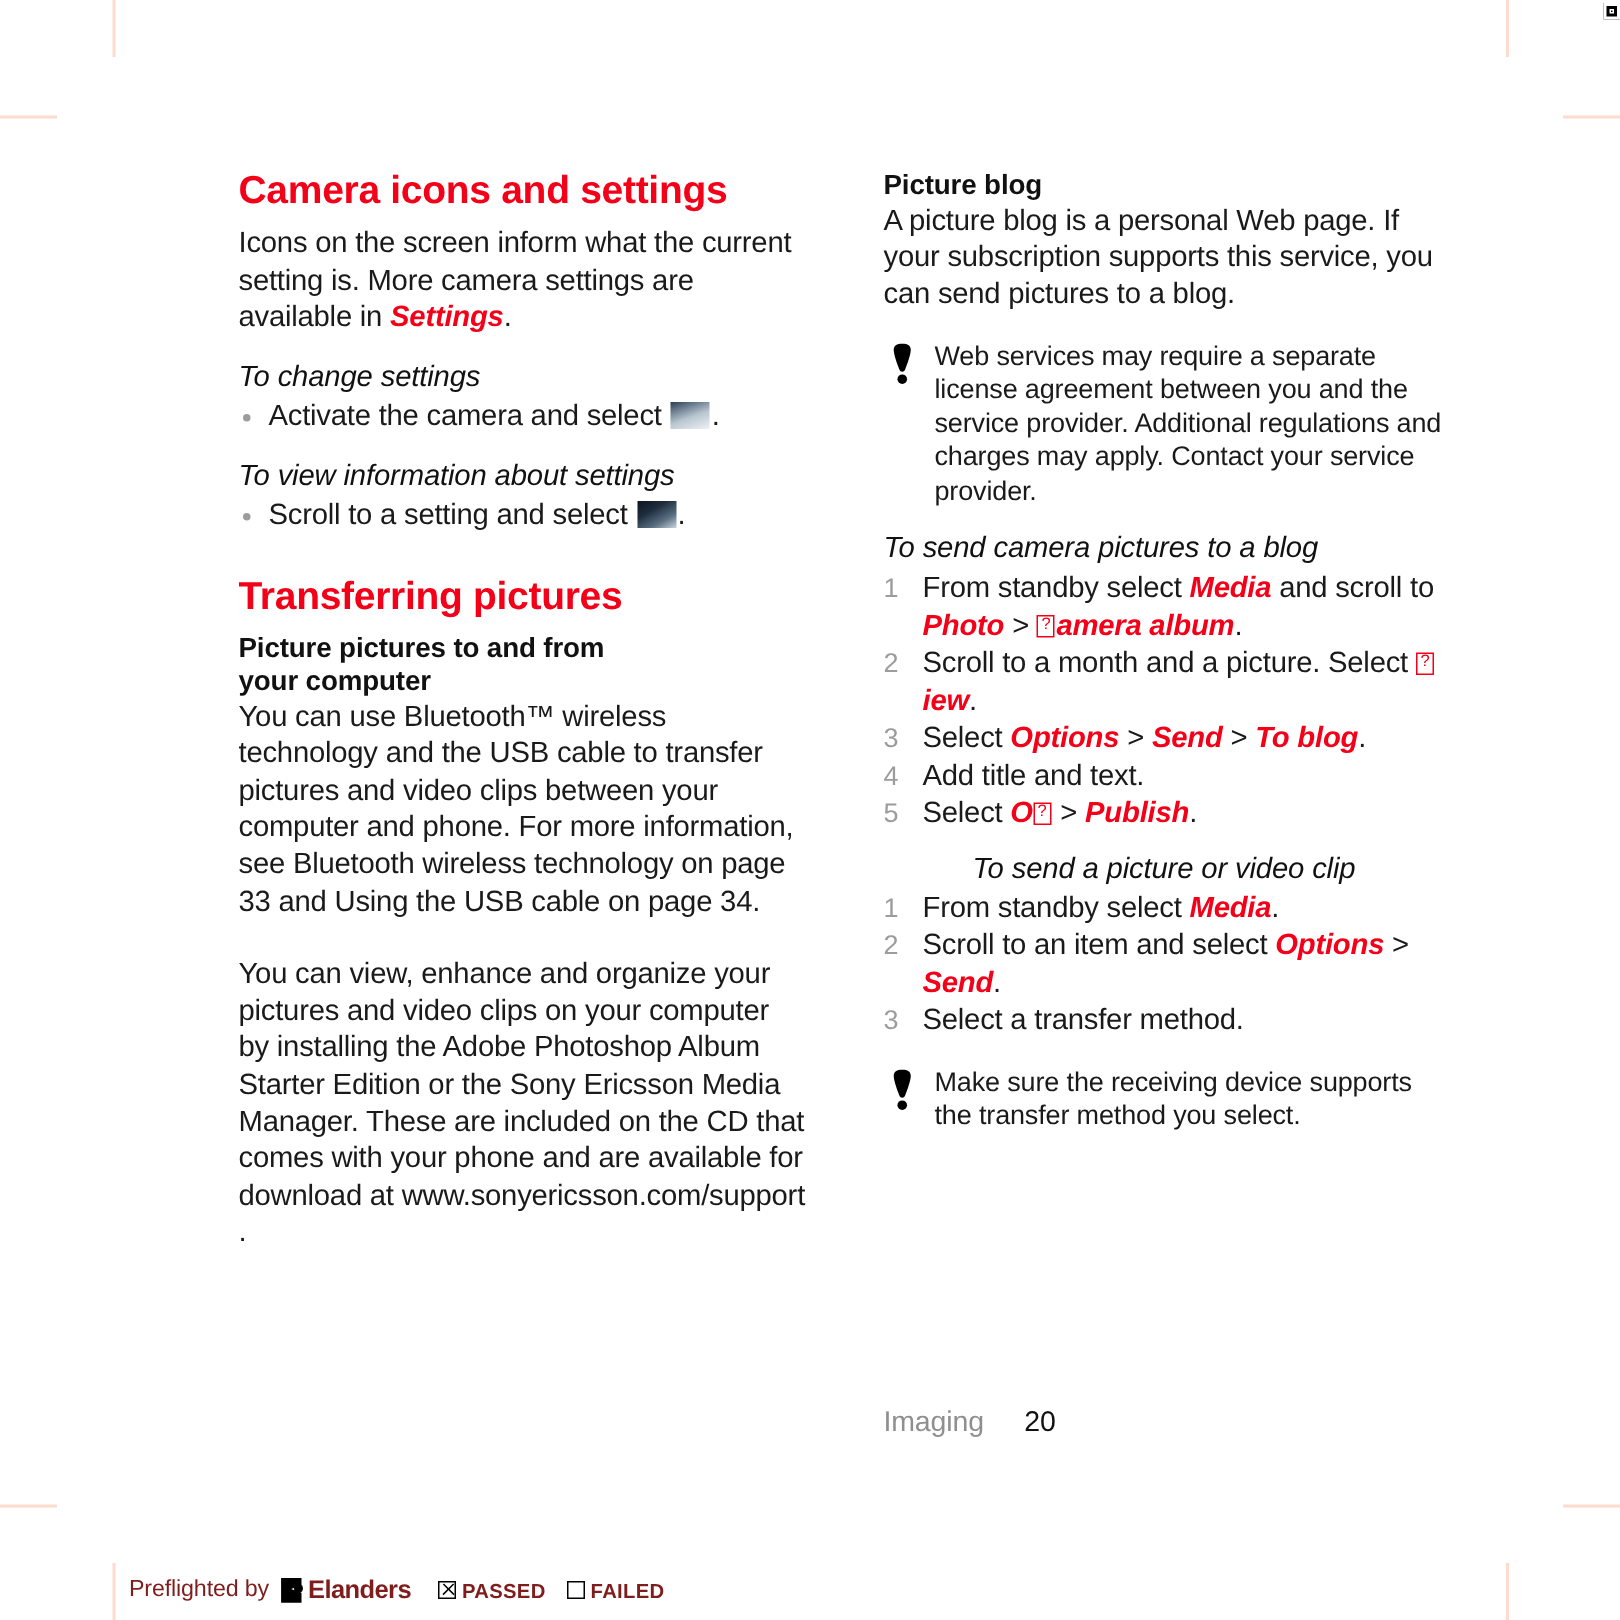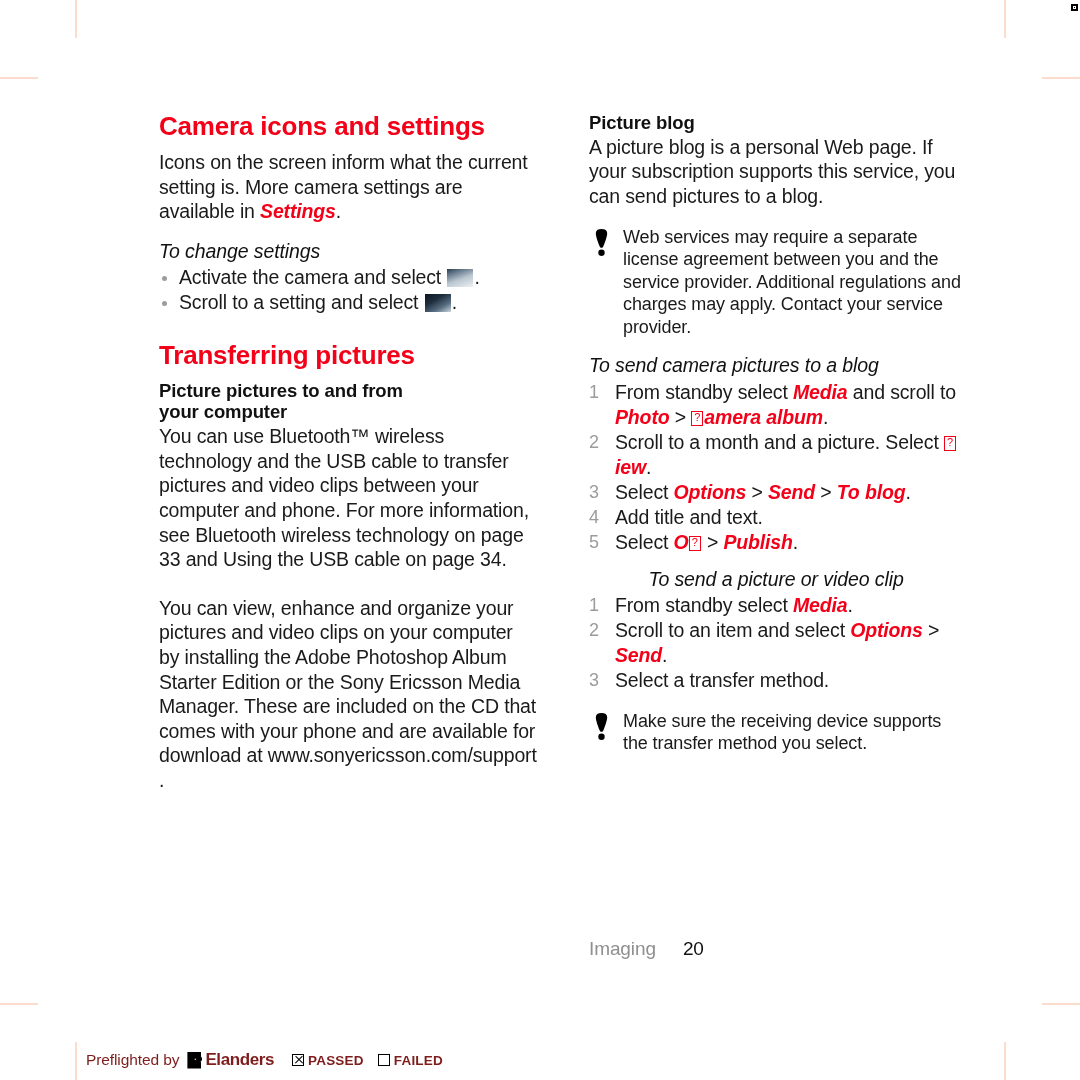--- a/index.html
+++ b/index.html
@@ -280,20 +280,21 @@
 
     <p class="body"><span>Icons on the screen inform what the current setting is. More camera settings are available in </span><span class="em">Settings</span><span>.</span></p>
 
     <h3 class="proc">To change settings</h3>
 
     <ul class="bullets">
       <li><span>Activate the camera and select</span>
         <span class="uiicon"></span><span>.</span></li>
     </ul>
 
+    <h3 class="proc">To view information about settings</h3>
 
     <ul class="bullets">
       <li><span>Scroll to a setting and select</span>
         <span class="uiicon dark"></span><span>.</span></li>
     </ul>
 
     <h1 class="section second">Transferring pictures</h1>
 
     <h2 class="sub">
       <span>Picture pictures to and from</span><br>

